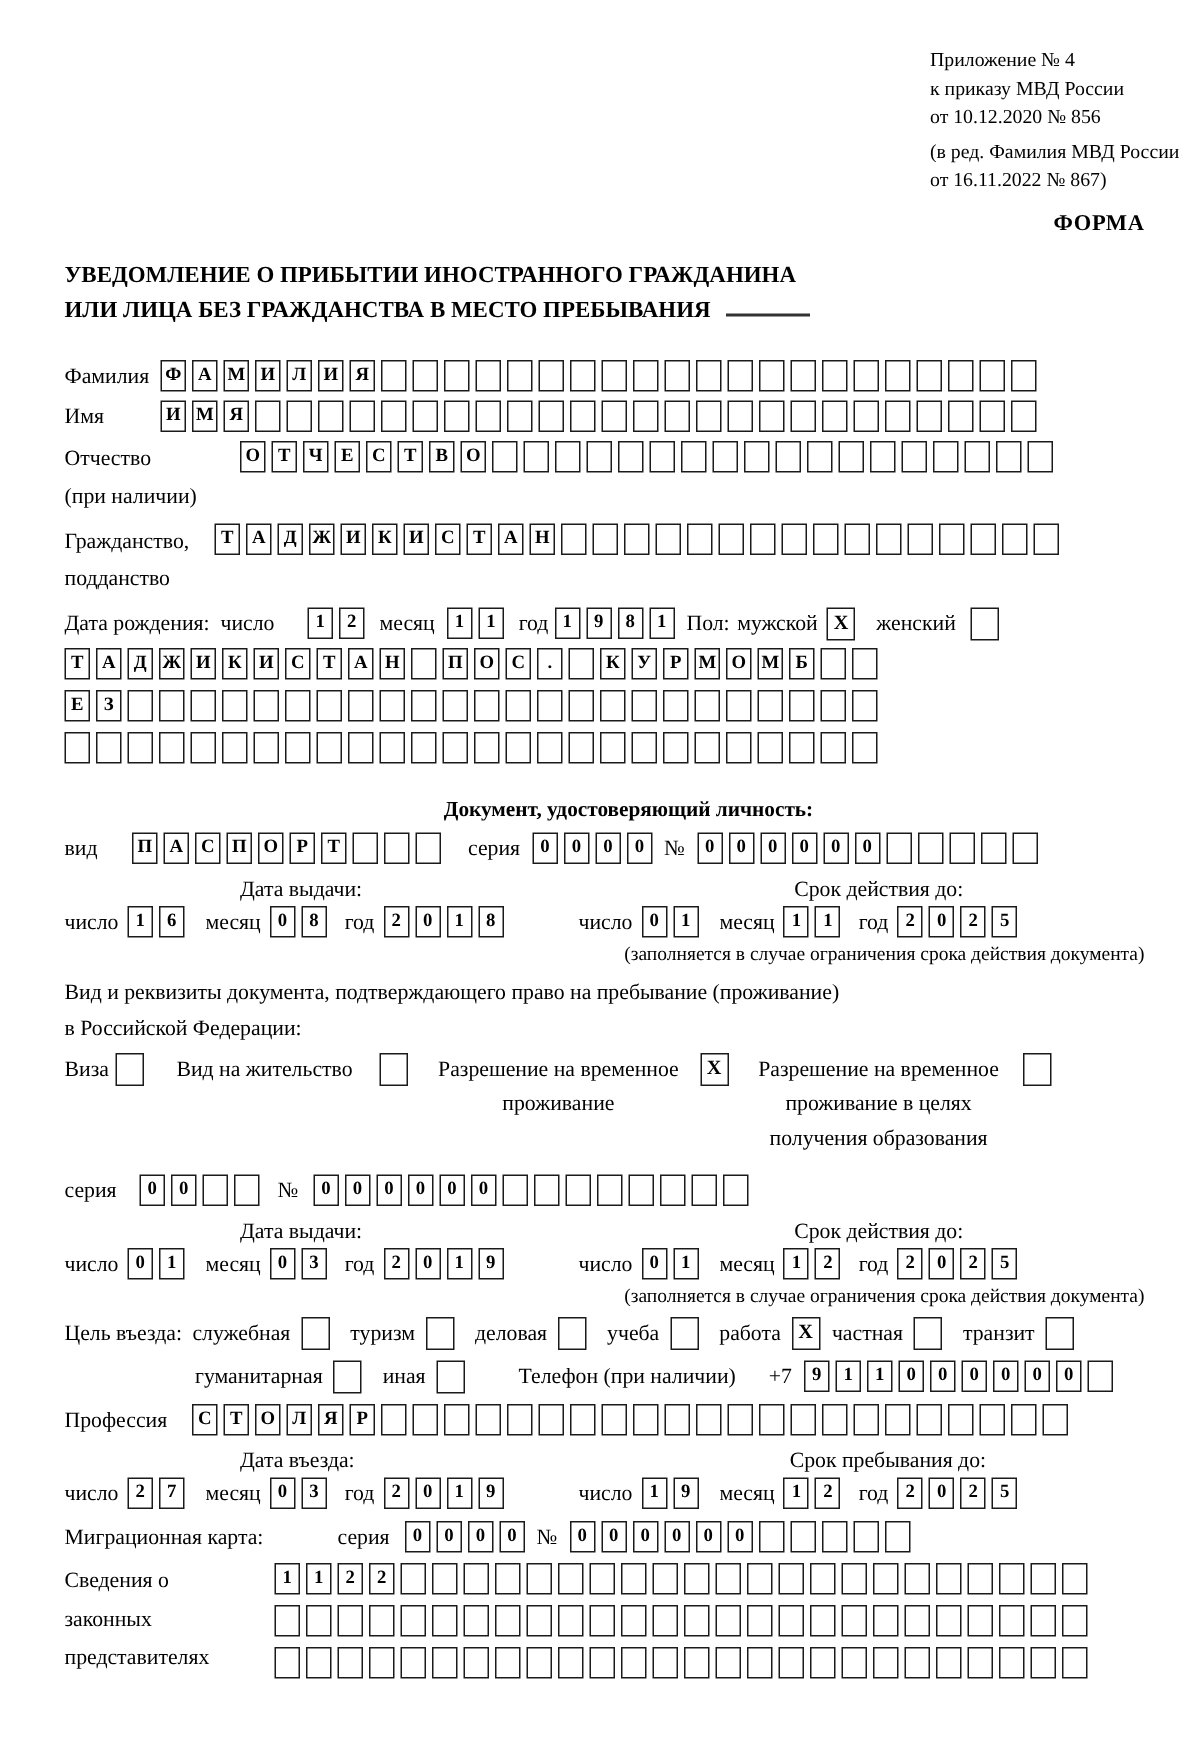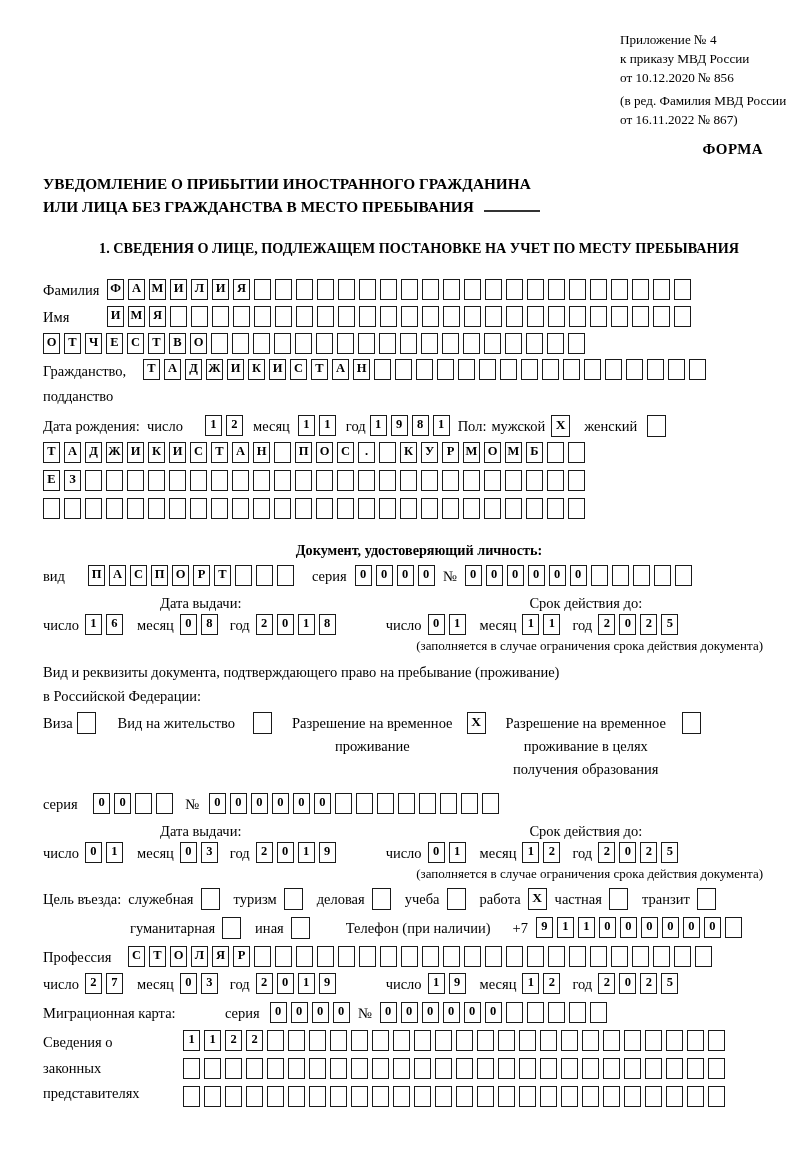--- a/index.html
+++ b/index.html
@@ -63,33 +63,36 @@
     <div class="ed">(в ред. Фамилия МВД России</div>
     <div>от 16.11.2022 № 867)</div>
   </div>
   <div class="forma">ФОРМА</div>
 
   <div class="title">
     <div>УВЕДОМЛЕНИЕ О ПРИБЫТИИ ИНОСТРАННОГО ГРАЖДАНИНА</div>
     <div><span>ИЛИ ЛИЦА БЕЗ ГРАЖДАНСТВА В МЕСТО ПРЕБЫВАНИЯ</span><span class="uline"></span></div>
   </div>
 
-  <div class="sech">1. СВЕДЕНИЯ О ЛИЦЕ, ПОДЛЕЖАЩЕМ ПОСТАНОВКЕ НА УЧЕТ ПО МЕСТУ ПРЕБЫВАНИЯ</div>
 
   <div class="frow" style="margin-top:22px">
     <span class="flabel" style="width:64px">Фамилия</span>
     <span class="cells"><span class="cell">Ф</span><span class="cell">А</span><span class="cell">М</span><span class="cell">И</span><span class="cell">Л</span><span class="cell">И</span><span class="cell">Я</span><span class="cell"></span><span class="cell"></span><span class="cell"></span><span class="cell"></span><span class="cell"></span><span class="cell"></span><span class="cell"></span><span class="cell"></span><span class="cell"></span><span class="cell"></span><span class="cell"></span><span class="cell"></span><span class="cell"></span><span class="cell"></span><span class="cell"></span><span class="cell"></span><span class="cell"></span><span class="cell"></span><span class="cell"></span><span class="cell"></span><span class="cell"></span></span>
   </div>
 
   <div class="frow">
     <span class="flabel" style="width:64px">Имя</span>
     <span class="cells"><span class="cell">И</span><span class="cell">М</span><span class="cell">Я</span><span class="cell"></span><span class="cell"></span><span class="cell"></span><span class="cell"></span><span class="cell"></span><span class="cell"></span><span class="cell"></span><span class="cell"></span><span class="cell"></span><span class="cell"></span><span class="cell"></span><span class="cell"></span><span class="cell"></span><span class="cell"></span><span class="cell"></span><span class="cell"></span><span class="cell"></span><span class="cell"></span><span class="cell"></span><span class="cell"></span><span class="cell"></span><span class="cell"></span><span class="cell"></span><span class="cell"></span><span class="cell"></span></span>
   </div>
 
   <div class="frow">
+    <span class="lblblock" style="width:117px">
+      <div>Отчество</div>
+      <div>(при наличии)</div>
+    </span>
     <span class="cells"><span class="cell">О</span><span class="cell">Т</span><span class="cell">Ч</span><span class="cell">Е</span><span class="cell">С</span><span class="cell">Т</span><span class="cell">В</span><span class="cell">О</span><span class="cell"></span><span class="cell"></span><span class="cell"></span><span class="cell"></span><span class="cell"></span><span class="cell"></span><span class="cell"></span><span class="cell"></span><span class="cell"></span><span class="cell"></span><span class="cell"></span><span class="cell"></span><span class="cell"></span><span class="cell"></span><span class="cell"></span><span class="cell"></span><span class="cell"></span><span class="cell"></span></span>
   </div>
 
   <div class="frow">
     <span class="lblblock" style="width:100px">
       <div>Гражданство,</div>
       <div>подданство</div>
     </span>
     <span class="cells"><span class="cell">Т</span><span class="cell">А</span><span class="cell">Д</span><span class="cell">Ж</span><span class="cell">И</span><span class="cell">К</span><span class="cell">И</span><span class="cell">С</span><span class="cell">Т</span><span class="cell">А</span><span class="cell">Н</span><span class="cell"></span><span class="cell"></span><span class="cell"></span><span class="cell"></span><span class="cell"></span><span class="cell"></span><span class="cell"></span><span class="cell"></span><span class="cell"></span><span class="cell"></span><span class="cell"></span><span class="cell"></span><span class="cell"></span><span class="cell"></span><span class="cell"></span><span class="cell"></span></span>
   </div>
@@ -230,20 +233,24 @@
     <span class="dlbl" style="margin-left:22px; margin-right:22px">Телефон (при наличии)</span>
     <span class="dlbl" style="margin-right:8px">+7</span>
     <span class="cells"><span class="cell">9</span><span class="cell">1</span><span class="cell">1</span><span class="cell">0</span><span class="cell">0</span><span class="cell">0</span><span class="cell">0</span><span class="cell">0</span><span class="cell">0</span><span class="cell"></span></span>
   </div>
 
   <div class="frow">
     <span class="flabel" style="width:85px">Профессия</span>
     <span class="cells"><span class="cell">С</span><span class="cell">Т</span><span class="cell">О</span><span class="cell">Л</span><span class="cell">Я</span><span class="cell">Р</span><span class="cell"></span><span class="cell"></span><span class="cell"></span><span class="cell"></span><span class="cell"></span><span class="cell"></span><span class="cell"></span><span class="cell"></span><span class="cell"></span><span class="cell"></span><span class="cell"></span><span class="cell"></span><span class="cell"></span><span class="cell"></span><span class="cell"></span><span class="cell"></span><span class="cell"></span><span class="cell"></span><span class="cell"></span><span class="cell"></span><span class="cell"></span><span class="cell"></span></span>
   </div>
 
+  <div class="dates-heads">
+    <span style="margin-left:117px">Дата въезда:</span>
+    <span style="margin-left:290px">Срок пребывания до:</span>
+  </div>
   <div class="dates-row">
     <span class="dg">
       <span class="dlbl">число</span>
       <span class="cells"><span class="cell">2</span><span class="cell">7</span></span>
       <span class="dlbl" style="margin-left:10px">месяц</span>
       <span class="cells"><span class="cell">0</span><span class="cell">3</span></span>
       <span class="dlbl" style="margin-left:8px">год</span>
       <span class="cells"><span class="cell">2</span><span class="cell">0</span><span class="cell">1</span><span class="cell">9</span></span>
     </span>
     <span class="dg" style="margin-left:46px">

